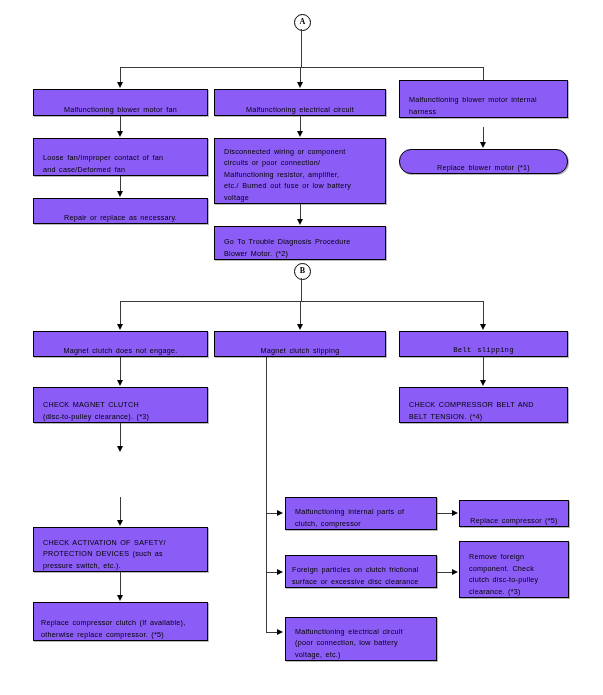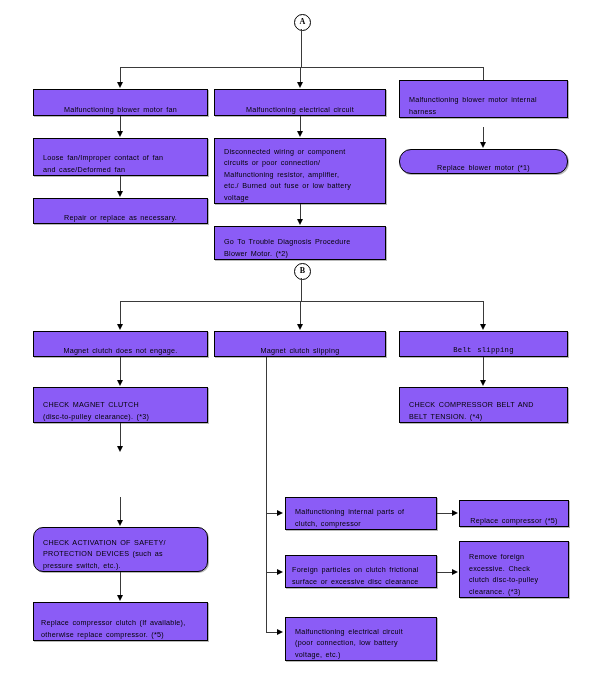--- a/index.html
+++ b/index.html
@@ -168,21 +168,21 @@
   <div class="box left" style="left:33px; top:387px; width:175px; height:36px;">
     <span class="ln">CHECK MAGNET CLUTCH</span>
     <span class="ln">(disc-to-pulley clearance). (*3)</span>
   </div>
   <div class="vline" style="left:120px; top:423px; height:24px;"></div>
   <div class="arrow-down" style="left:117px; top:446px;"></div>
 
   <div class="vline" style="left:120px; top:497px; height:24px;"></div>
   <div class="arrow-down" style="left:117px; top:520px;"></div>
 
-  <div class="box left" style="left:33px; top:527px; width:175px; height:45px;border-radius:10px;">
+  <div class="box left" style="left:33px; top:527px; width:175px; height:45px;">
     <span class="ln">CHECK ACTIVATION OF SAFETY/</span>
     <span class="ln">PROTECTION DEVICES (such as</span>
     <span class="ln">pressure switch, etc.).</span>
   </div>
   <div class="vline" style="left:120px; top:572px; height:24px;"></div>
   <div class="arrow-down" style="left:117px; top:595px;"></div>
 
   <div class="box left" style="left:33px; top:602px; width:175px; height:39px; padding:0 7px;">
     <span class="ln">Replace compressor clutch (If available),</span>
     <span class="ln">otherwise replace compressor. (*5)</span>
@@ -212,21 +212,21 @@
   </div>
 
   <div class="box left" style="left:285px; top:555px; width:152px; height:33px; padding:0 6px;">
     <span class="ln">Foreign particles on clutch frictional</span>
     <span class="ln">surface or excessive disc clearance</span>
   </div>
   <div class="hline" style="left:437px; top:572px; width:16px;"></div>
   <div class="arrow-right" style="left:452px; top:569px;"></div>
   <div class="box left" style="left:459px; top:541px; width:110px; height:57px;">
     <span class="ln">Remove foreign</span>
-    <span class="ln">excessive. Check</span>
+    <span class="ln">component. Check</span>
     <span class="ln">clutch disc-to-pulley</span>
     <span class="ln">clearance. (*3)</span>
   </div>
 
   <div class="box left" style="left:285px; top:617px; width:152px; height:44px;">
     <span class="ln">Malfunctioning electrical circuit</span>
     <span class="ln">(poor connection, low battery</span>
     <span class="ln">voltage, etc.)</span>
   </div>
 

